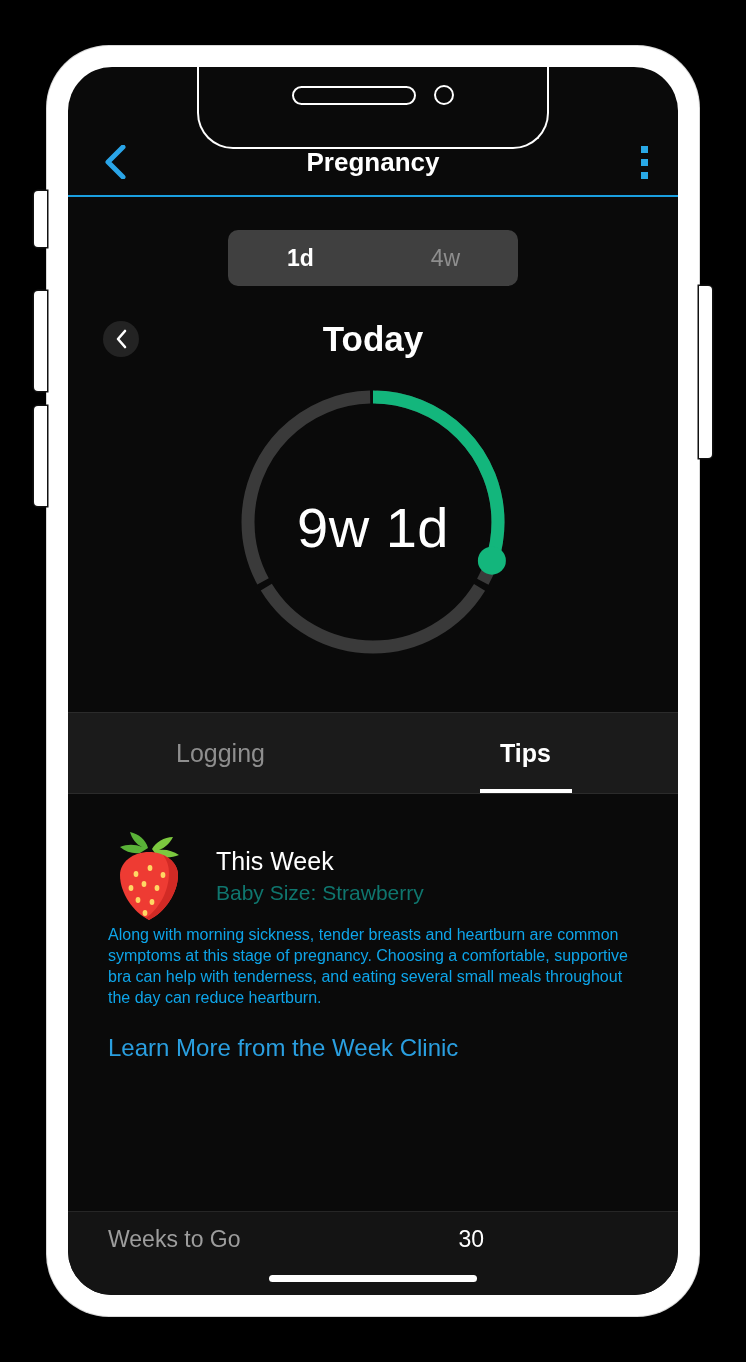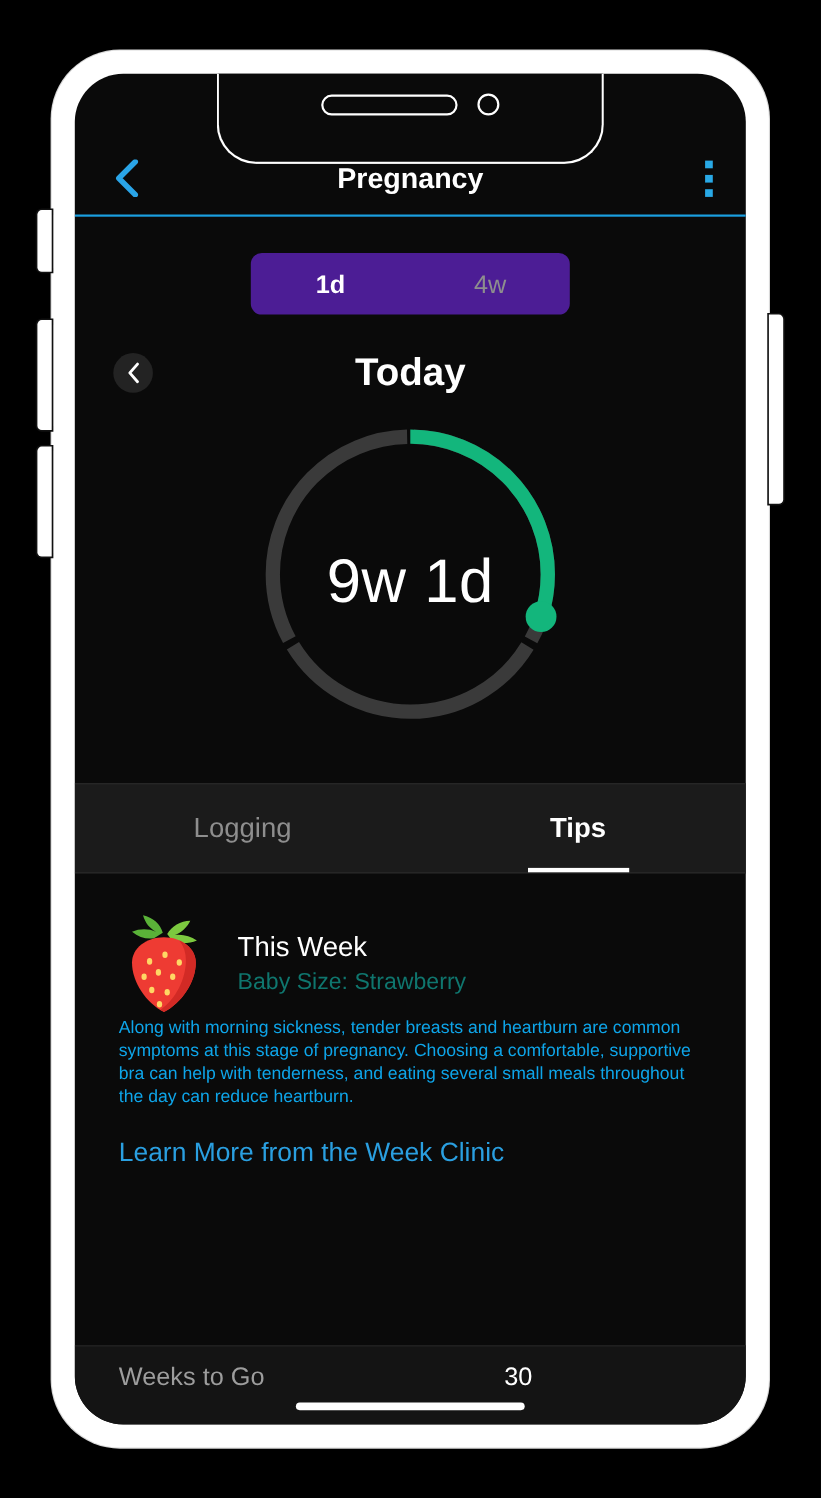--- a/index.html
+++ b/index.html
@@ -163,21 +163,21 @@
     display: block;
   }
 
   
   #range-section {
     padding-top: 33px;
     display: flex;
     justify-content: center;
   }
   #range-segmented-control {
-    background: #4c1d95;
+    background: #404040;
     border-radius: 10px;
     display: flex;
     width: 290px;
     height: 56px;
     overflow: hidden;
   }
   .range-segment {
     flex: 1;
     display: flex;
     align-items: center;
@@ -276,21 +276,21 @@
     font-size: 24px;
     color: #2a9fe0;
     text-decoration: none;
     cursor: pointer;
   }
 
   
   #bottom-summary {
     position: absolute;
     left: 0; right: 0; bottom: 0;
-    height: 72px;
+    height: 84px;
     background: #141414;
     border-top: 1px solid #262626;
   }
   #summary-row {
     display: flex;
     align-items: center;
     padding: 14px 40px 0 40px;
   }
   #summary-label { font-size: 23px; color: #9d9d9d; }
   #summary-value {

